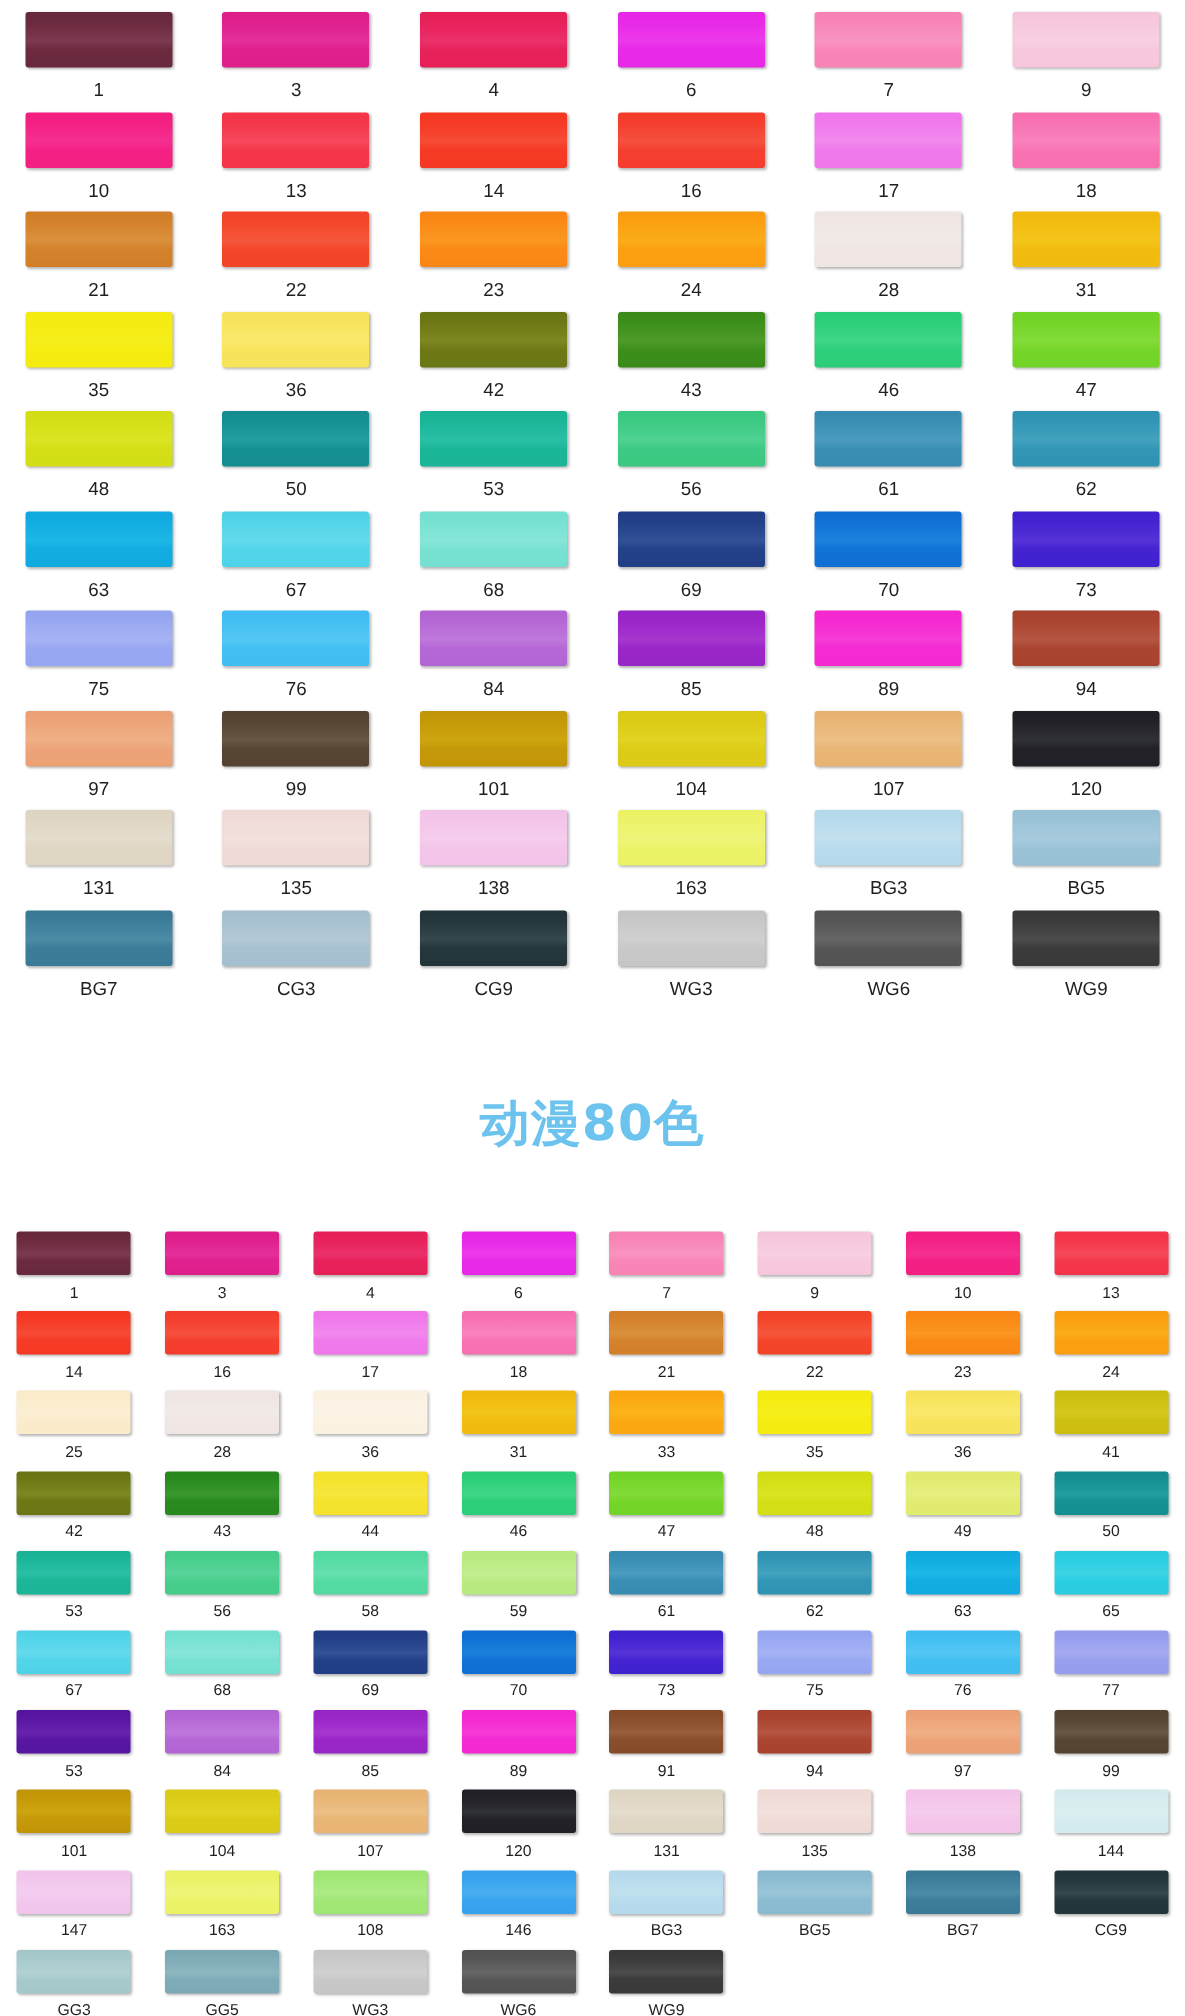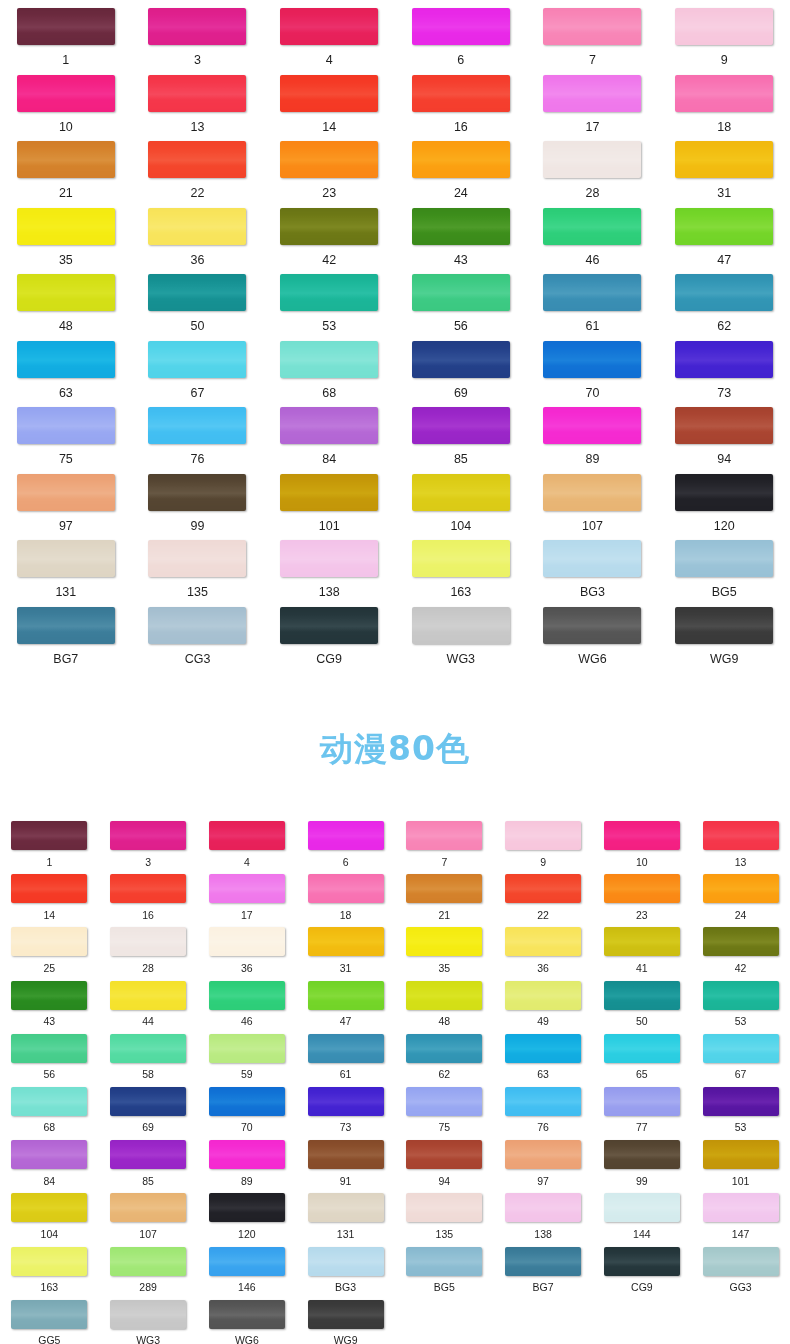--- a/index.html
+++ b/index.html
@@ -394,20 +394,24 @@
       </div>
       <div class="cell">
         <div class="chip" style="background: rgb(251, 242, 227);"></div>
         <div class="lbl">36</div>
       </div>
       <div class="cell">
         <div class="chip" style="background: rgb(242, 189, 16);"></div>
         <div class="lbl">31</div>
       </div>
       <div class="cell">
+        <div class="chip" style="background: rgb(251, 171, 17);"></div>
+        <div class="lbl">33</div>
+      </div>
+      <div class="cell">
         <div class="chip" style="background: rgb(245, 236, 18);"></div>
         <div class="lbl">35</div>
       </div>
       <div class="cell">
         <div class="chip" style="background: rgb(248, 229, 94);"></div>
         <div class="lbl">36</div>
       </div>
       <div class="cell">
         <div class="chip" style="background: rgb(207, 193, 18);"></div>
         <div class="lbl">41</div>
@@ -575,21 +579,21 @@
       <div class="cell">
         <div class="chip" style="background: rgb(242, 200, 238);"></div>
         <div class="lbl">147</div>
       </div>
       <div class="cell">
         <div class="chip" style="background: rgb(236, 243, 106);"></div>
         <div class="lbl">163</div>
       </div>
       <div class="cell">
         <div class="chip" style="background: rgb(163, 232, 120);"></div>
-        <div class="lbl">289</div>
+        <div class="lbl">108</div>
       </div>
       <div class="cell">
         <div class="chip" style="background: rgb(58, 165, 239);"></div>
         <div class="lbl">146</div>
       </div>
       <div class="cell">
         <div class="chip" style="background: rgb(185, 220, 237);"></div>
         <div class="lbl">BG3</div>
       </div>
       <div class="cell">

